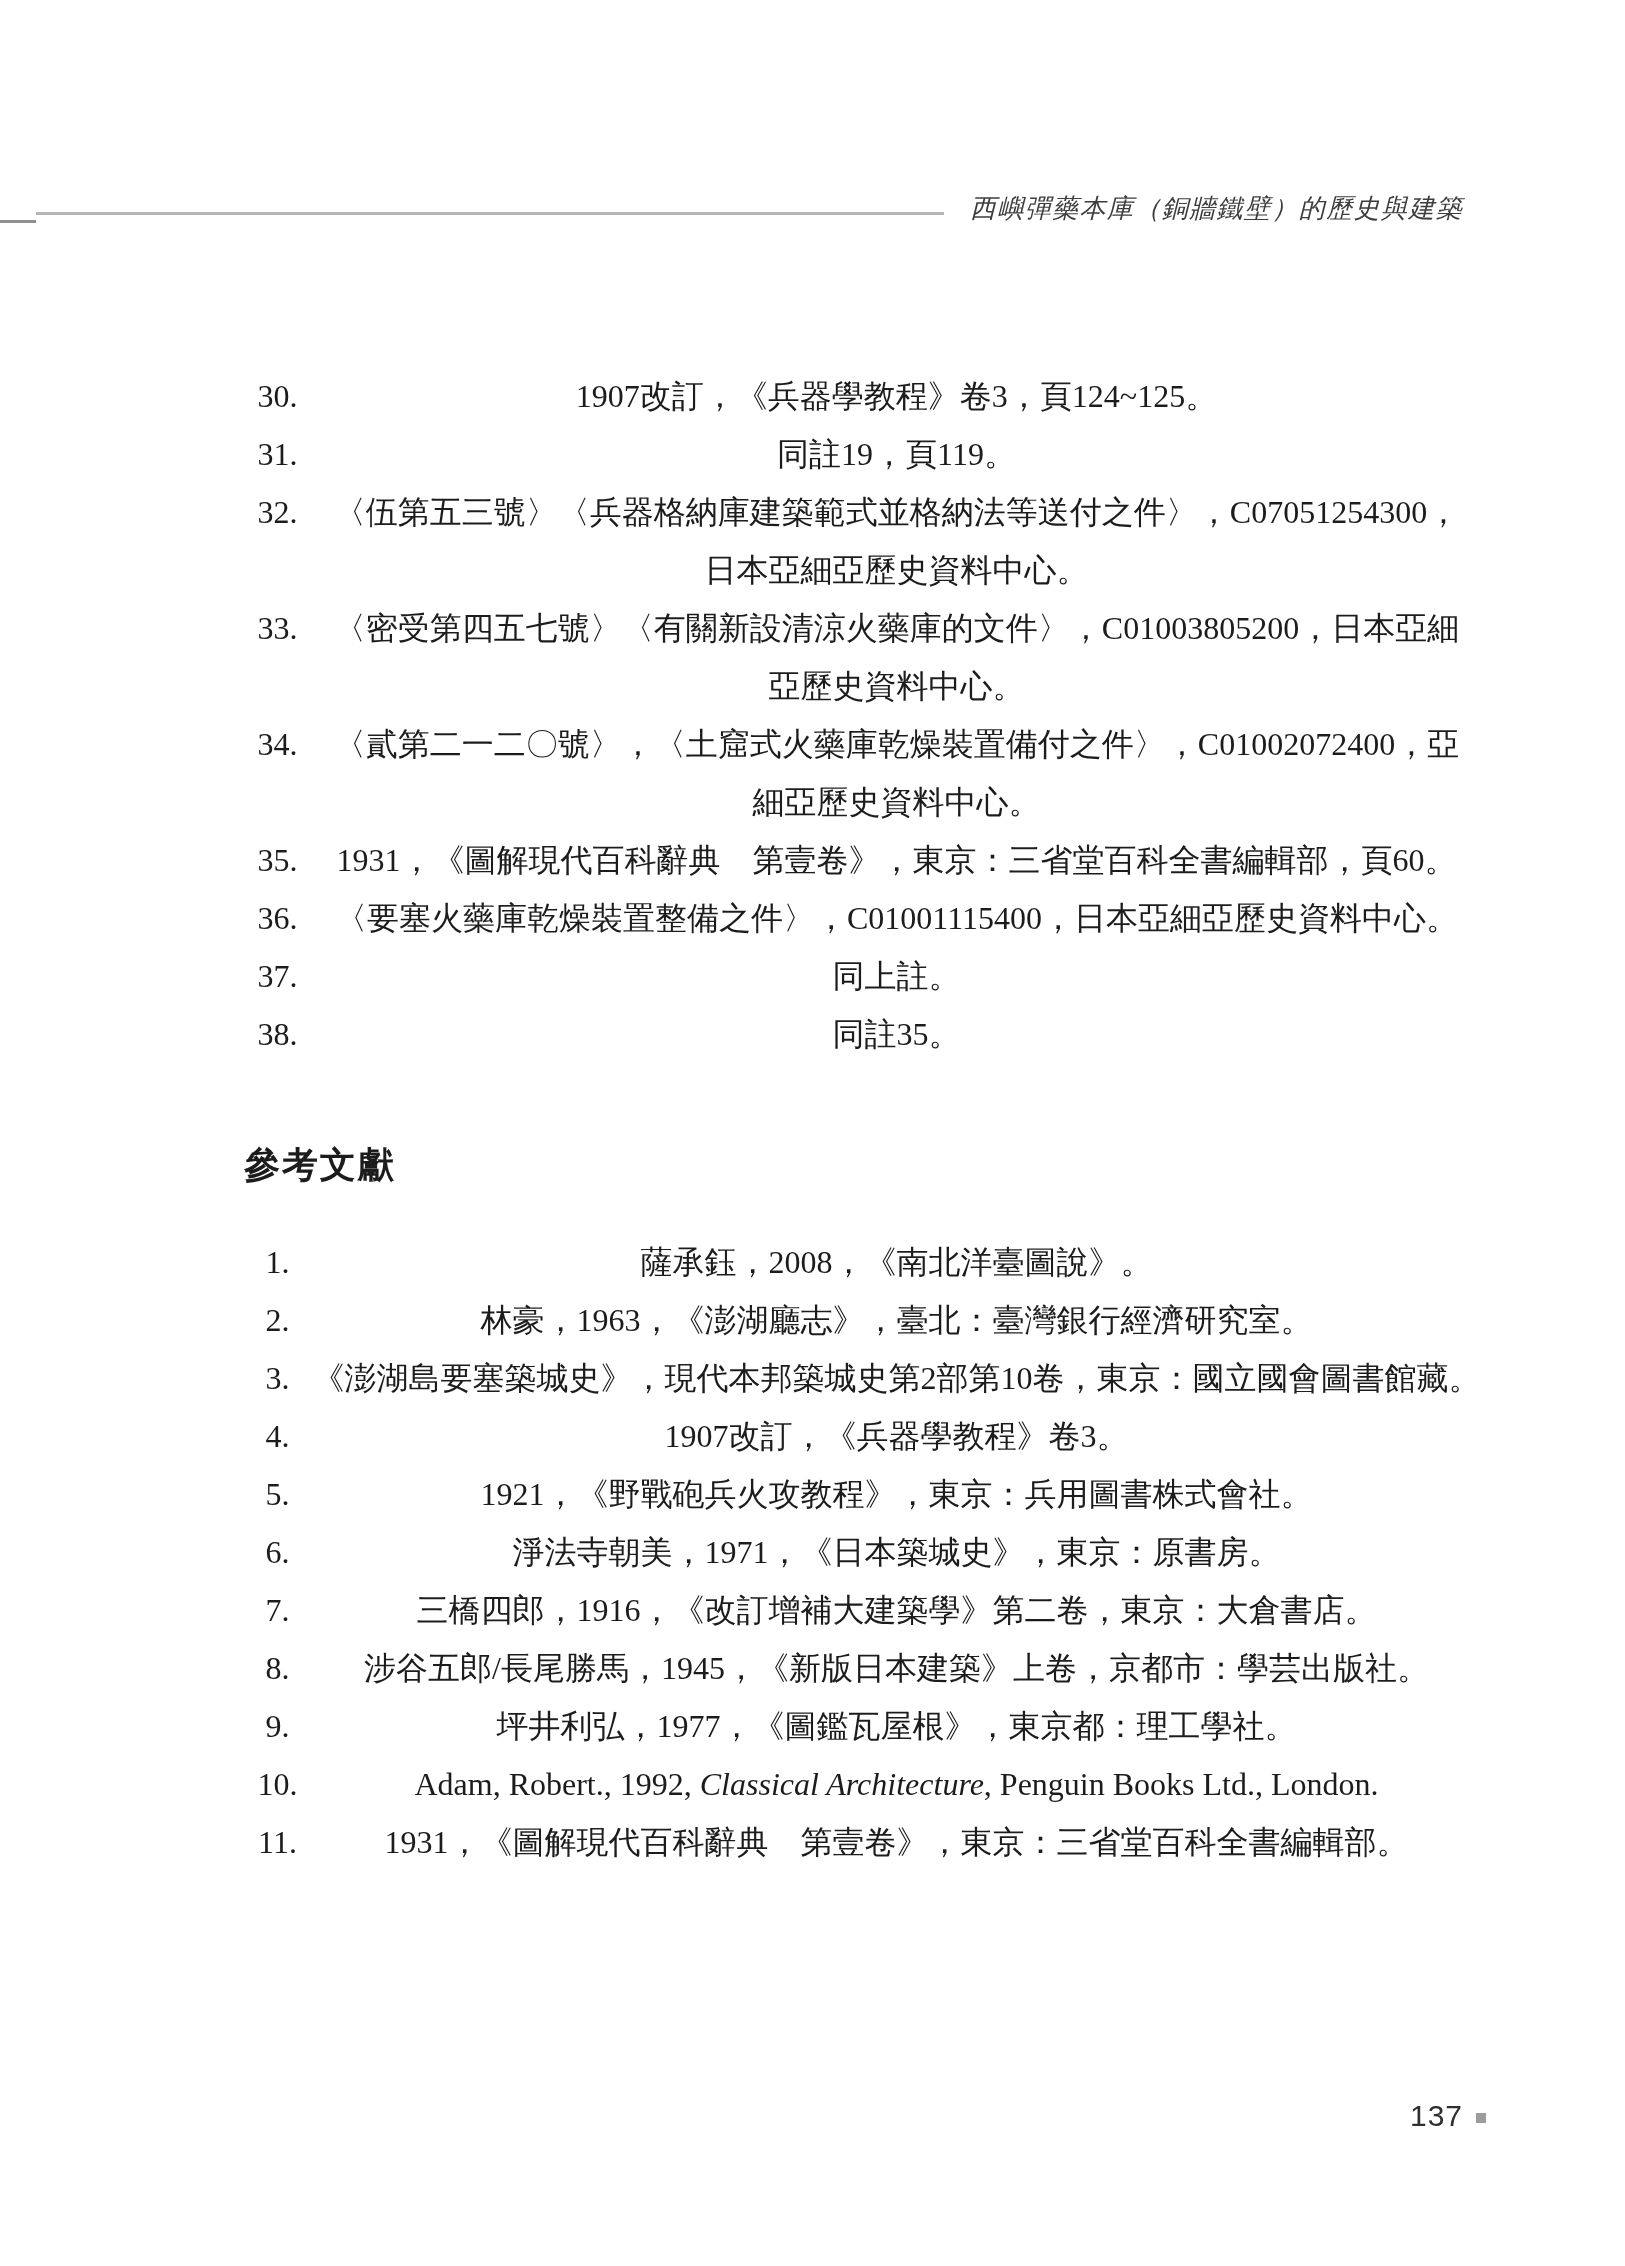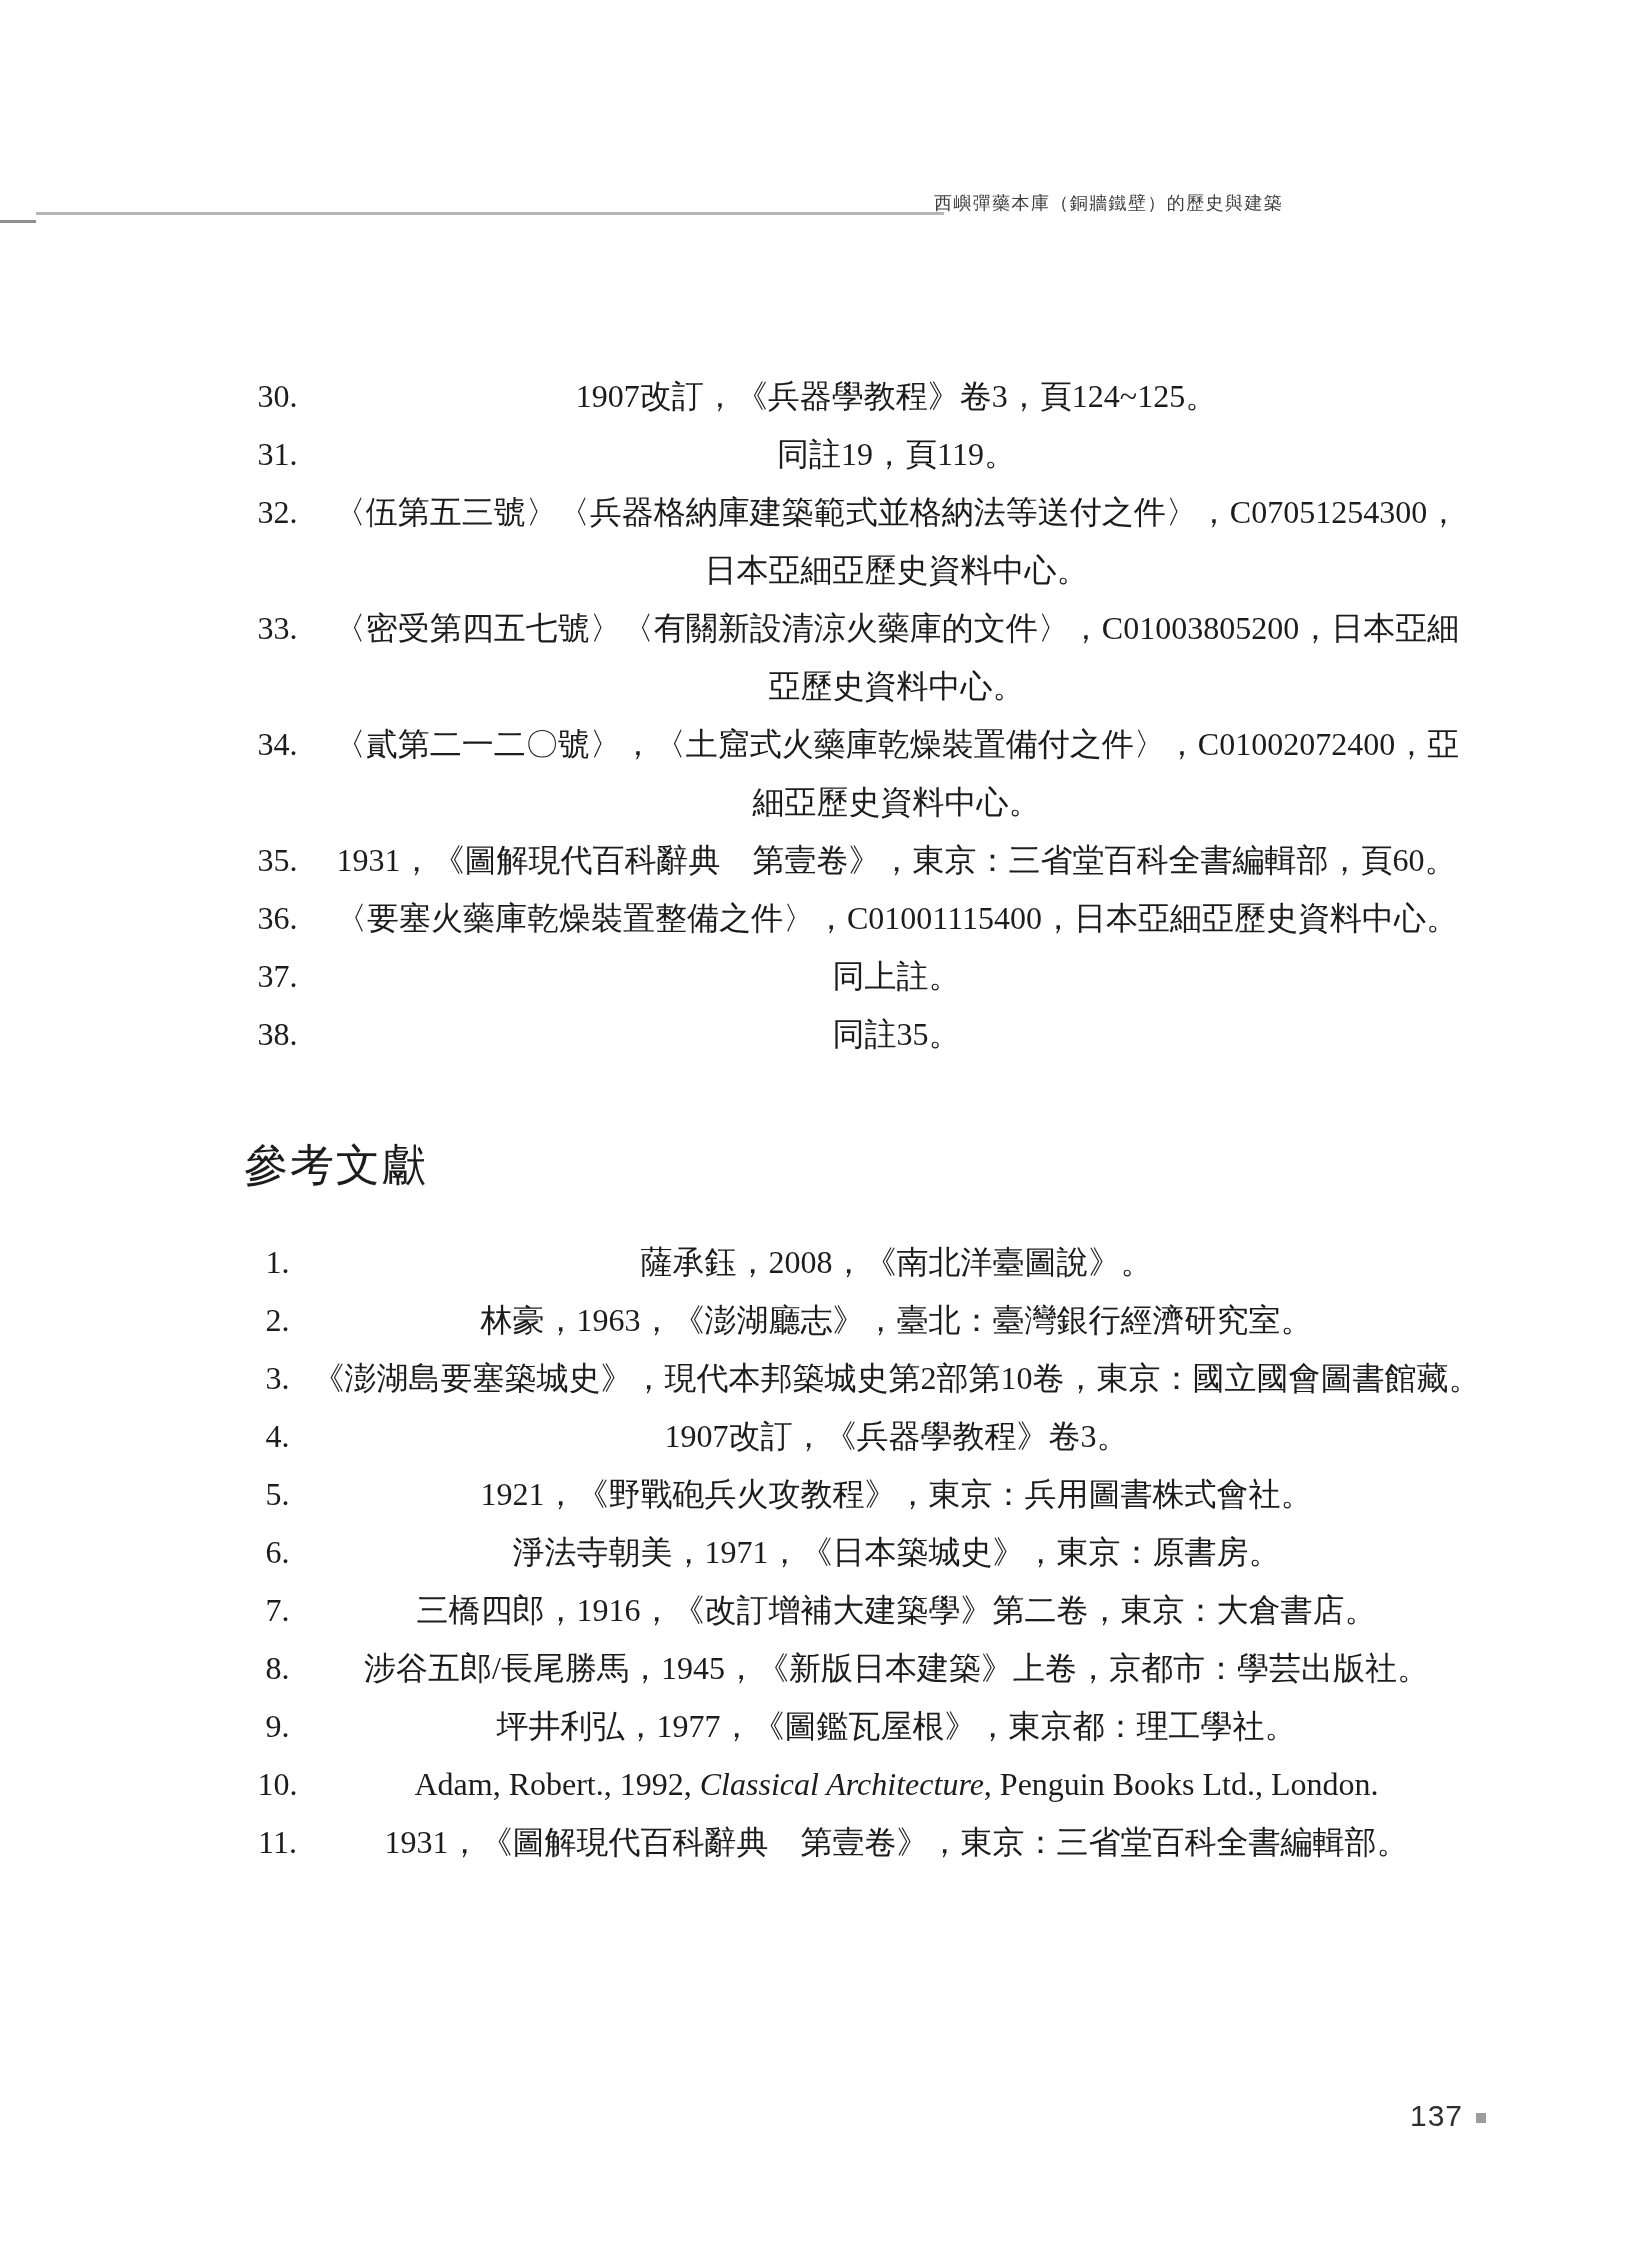--- a/index.html
+++ b/index.html
@@ -28,27 +28,28 @@
     background:var(--rule);
   }
   .header-tick{
     position:absolute;
     left:0; top:220px;
     width:36px; height:2.9px;
     background:var(--tick);
   }
   .running-header{
     position:absolute;
-    left:934px; top:191px;
+    left:970px; top:191px;
     font-family:"Liberation Sans","DejaVu Sans",sans-serif;
-    font-size:18px;
+    font-size:26px;
     font-weight:400;
     letter-spacing:1.4px;
     color:var(--header-text);
     white-space:nowrap;
+    font-style:italic;
   }
   .list{
     position:absolute;
     left:244px;
     width:1238px;
     font-size:32px;
     line-height:58px;
   }
   .notes-list{top:367px;}
   .references-list{top:1233px;}
@@ -57,22 +58,22 @@
     flex:0 0 67px;
     width:67px;
     white-space:nowrap;
   }
   .item-body{flex:1 1 auto;min-width:0;}
   .item-line{white-space:nowrap;}
   .italic{font-style:italic;}
   .section-title{
     position:absolute;
     left:244px; top:1138px;
-    font-size:44px;
-    font-weight:400;
+    font-size:36px;
+    font-weight:700;
     letter-spacing:1.9px;
     line-height:55px;
     color:var(--text);
     white-space:nowrap;
   }
   .page-footer{
     position:absolute;
     left:1410px; top:2099px;
     display:flex;
     align-items:center;

